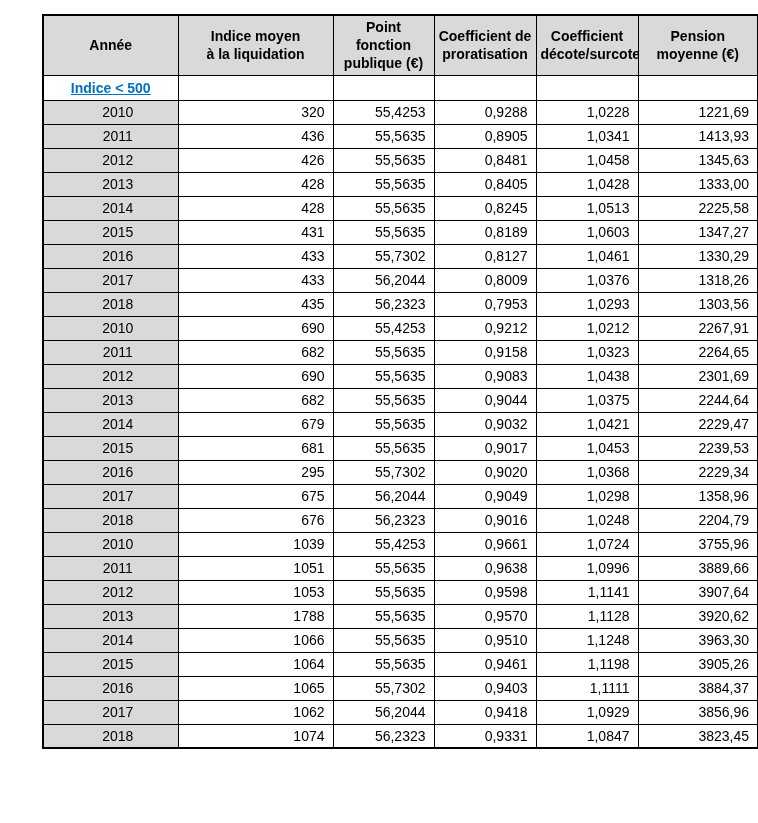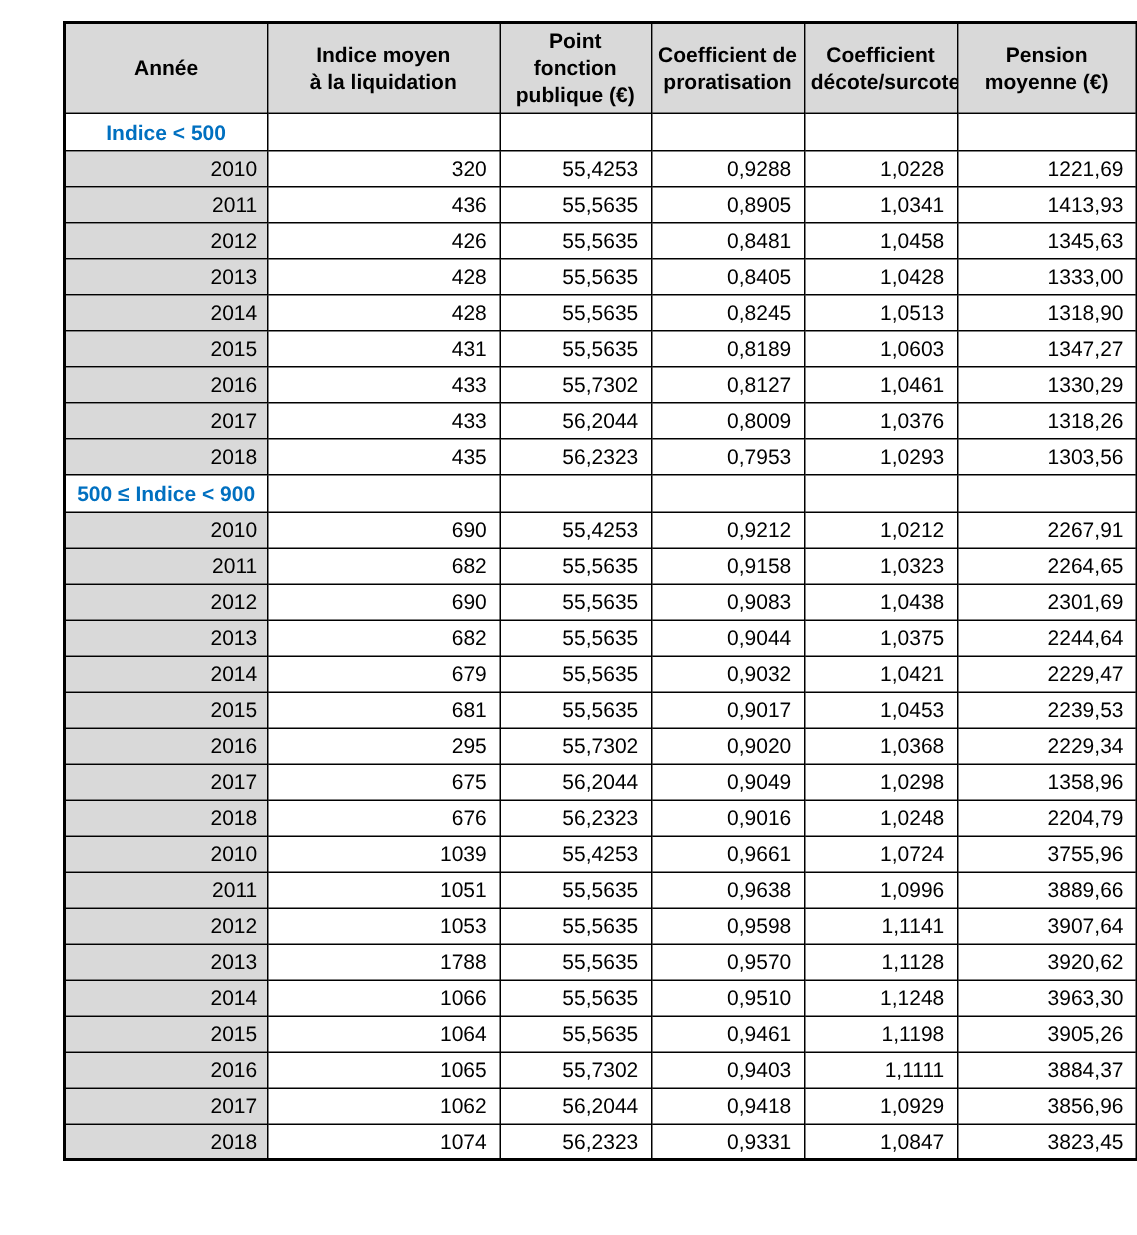--- a/index.html
+++ b/index.html
@@ -46,27 +46,28 @@
     padding: 2px 4px;
   }
   tr.section-row td {
     height: 25px;
     background: #ffffff;
   }
   td.section-label {
     color: var(--section-color);
     font-weight: bold;
     text-align: center;
+    text-decoration: underline;
   }
   tr.data-row td {
     height: 24px;
   }
   td.year {
     background: var(--year-bg);
-    text-align: right;
+    text-align: center;
     padding-left: 20px;
   }
   td.num {
     text-align: right;
     padding-right: 8px;
   }
 </style>
 </head>
 <body>
 
@@ -135,21 +136,21 @@
           <td class="num">0,8405</td>
           <td class="num">1,0428</td>
           <td class="num">1333,00</td>
         </tr>
         <tr class="data-row">
           <td class="year">2014</td>
           <td class="num">428</td>
           <td class="num">55,5635</td>
           <td class="num">0,8245</td>
           <td class="num">1,0513</td>
-          <td class="num">1318,90</td>
+          <td class="num">2225,58</td>
         </tr>
         <tr class="data-row">
           <td class="year">2015</td>
           <td class="num">431</td>
           <td class="num">55,5635</td>
           <td class="num">0,8189</td>
           <td class="num">1,0603</td>
           <td class="num">1347,27</td>
         </tr>
         <tr class="data-row">
@@ -169,28 +170,20 @@
           <td class="num">1318,26</td>
         </tr>
         <tr class="data-row">
           <td class="year">2018</td>
           <td class="num">435</td>
           <td class="num">56,2323</td>
           <td class="num">0,7953</td>
           <td class="num">1,0293</td>
           <td class="num">1303,56</td>
         </tr>
-        <tr class="section-row">
-          <td class="section-label">500 ≤ Indice &lt; 900</td>
-          <td></td>
-          <td></td>
-          <td></td>
-          <td></td>
-          <td></td>
-        </tr>
         <tr class="data-row">
           <td class="year">2010</td>
           <td class="num">690</td>
           <td class="num">55,4253</td>
           <td class="num">0,9212</td>
           <td class="num">1,0212</td>
           <td class="num">2267,91</td>
         </tr>
         <tr class="data-row">
           <td class="year">2011</td>

